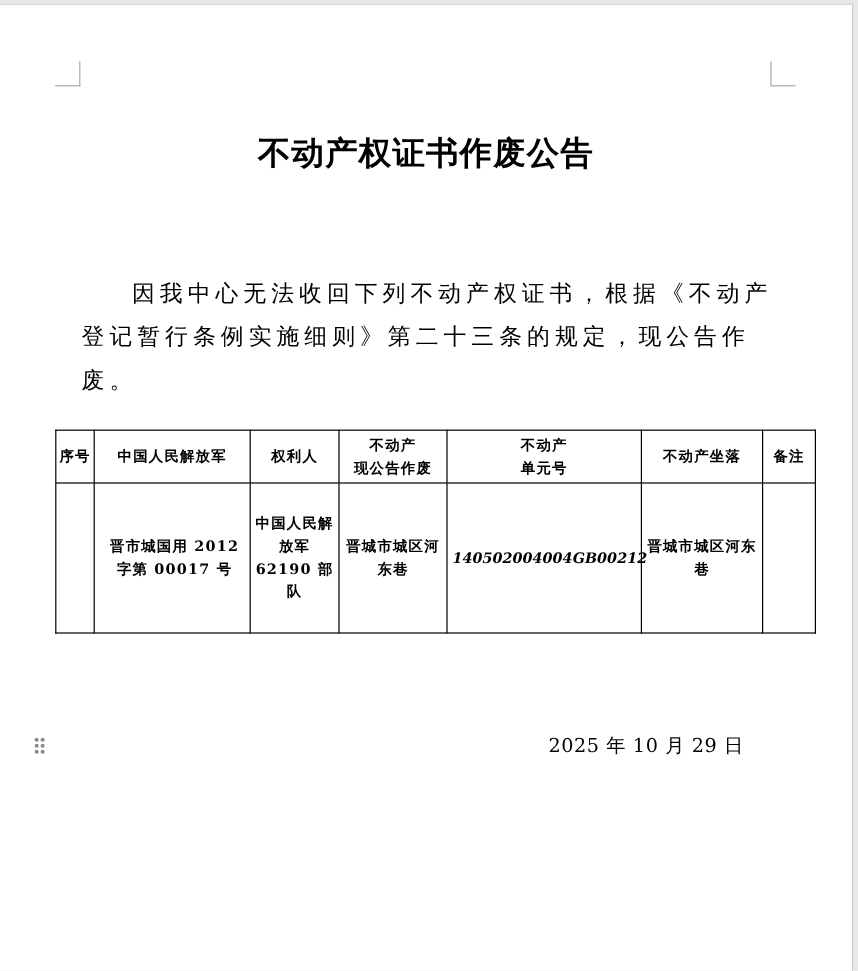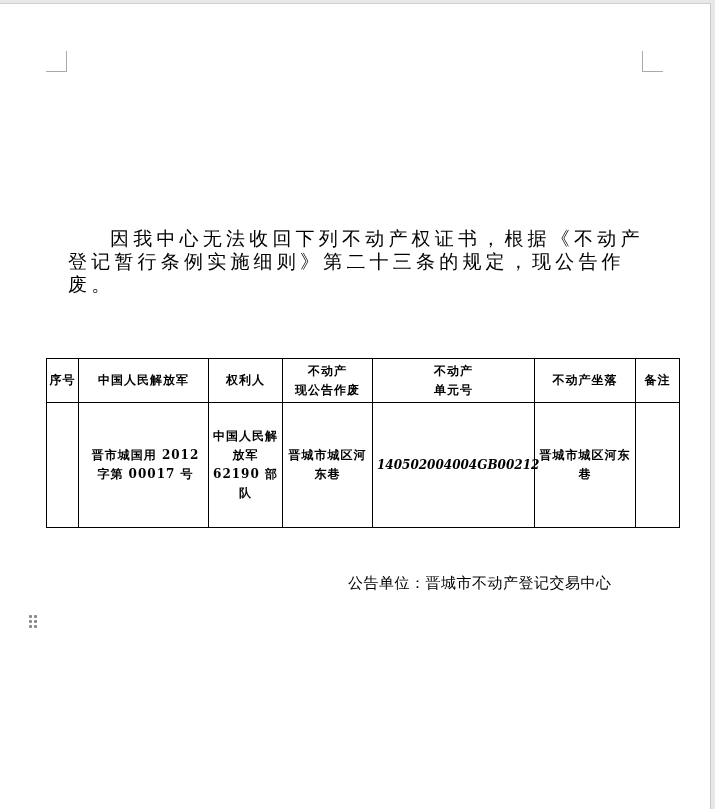--- a/index.html
+++ b/index.html
@@ -20,21 +20,21 @@
   .title {
     position:absolute; left:0; width:710px; top:106px; text-align:center;
     font-family:"DejaVu Serif", serif; font-weight:bold; font-size:27px; letter-spacing:1px;
   }
   .docno {
     position:absolute; left:489px; top:191px; font-size:15px;
     font-family:"DejaVu Sans", sans-serif; letter-spacing:1px;
   }
   .para {
     position:absolute; left:68px; top:223px; width:590px;
-    font-size:19px; line-height:23px; letter-spacing:4.2px;
+    font-size:19px; line-height:36px; letter-spacing:4.2px;
     font-family:"DejaVu Sans", sans-serif; font-weight:300;
   }
   .para .indent { display:inline-block; width:42px; }
 
   table.grid {
     position:absolute; left:46px; top:354px; width:633px; height:170px;
     border-collapse:collapse; table-layout:fixed;
   }
   table.grid td, table.grid th {
     border:1.5px solid #000; padding:0 4px; font-size:12px; font-weight:bold;
@@ -60,20 +60,21 @@
     position:absolute; width:3px; height:3px; background:#888; border-radius:1px;
   }
 </style>
 </head>
 <body>
 
 <div class="page">
   <div class="corner tl"></div>
   <div class="corner tr"></div>
 
+  <div class="title">不动产权证书作废公告</div>
 
   <div class="para"><span class="indent"></span><span>因我中心无法收回下列不动产权证书，根据《不动产登记暂行条例实施细则》第二十三条的规定，现公告作废。</span></div>
 
   <table class="grid">
     <colgroup>
       <col style="width:32px">
         <col style="width:130px">
         <col style="width:74px">
         <col style="width:90px">
         <col style="width:162px">
@@ -101,21 +102,21 @@
       <td class="left" style="padding-left:8px;">晋市城国用 2012 字第 00017 号</td>
       <td class="left">中国人民解放军 62190 部队</td>
       <td>晋城市城区河东巷</td>
       <td style="letter-spacing:0;font-style:italic;">140502004004GB00212</td>
       <td class="left">晋城市城区河东巷</td>
       <td></td>
     </tr>
   </tbody>
     </table>
 
-  <div class="sig">公告单位：晋城市不动产登记交易中心</div>
+  <div class="date">2025 年 10 月 29 日</div>
 
   <div class="drag">
     <span style="left:0;top:0"></span>
       <span style="left:5px;top:0"></span>
     <span style="left:0;top:5px"></span>
       <span style="left:5px;top:5px"></span>
     <span style="left:0;top:10px"></span>
       <span style="left:5px;top:10px"></span>
   </div>
 </div>

